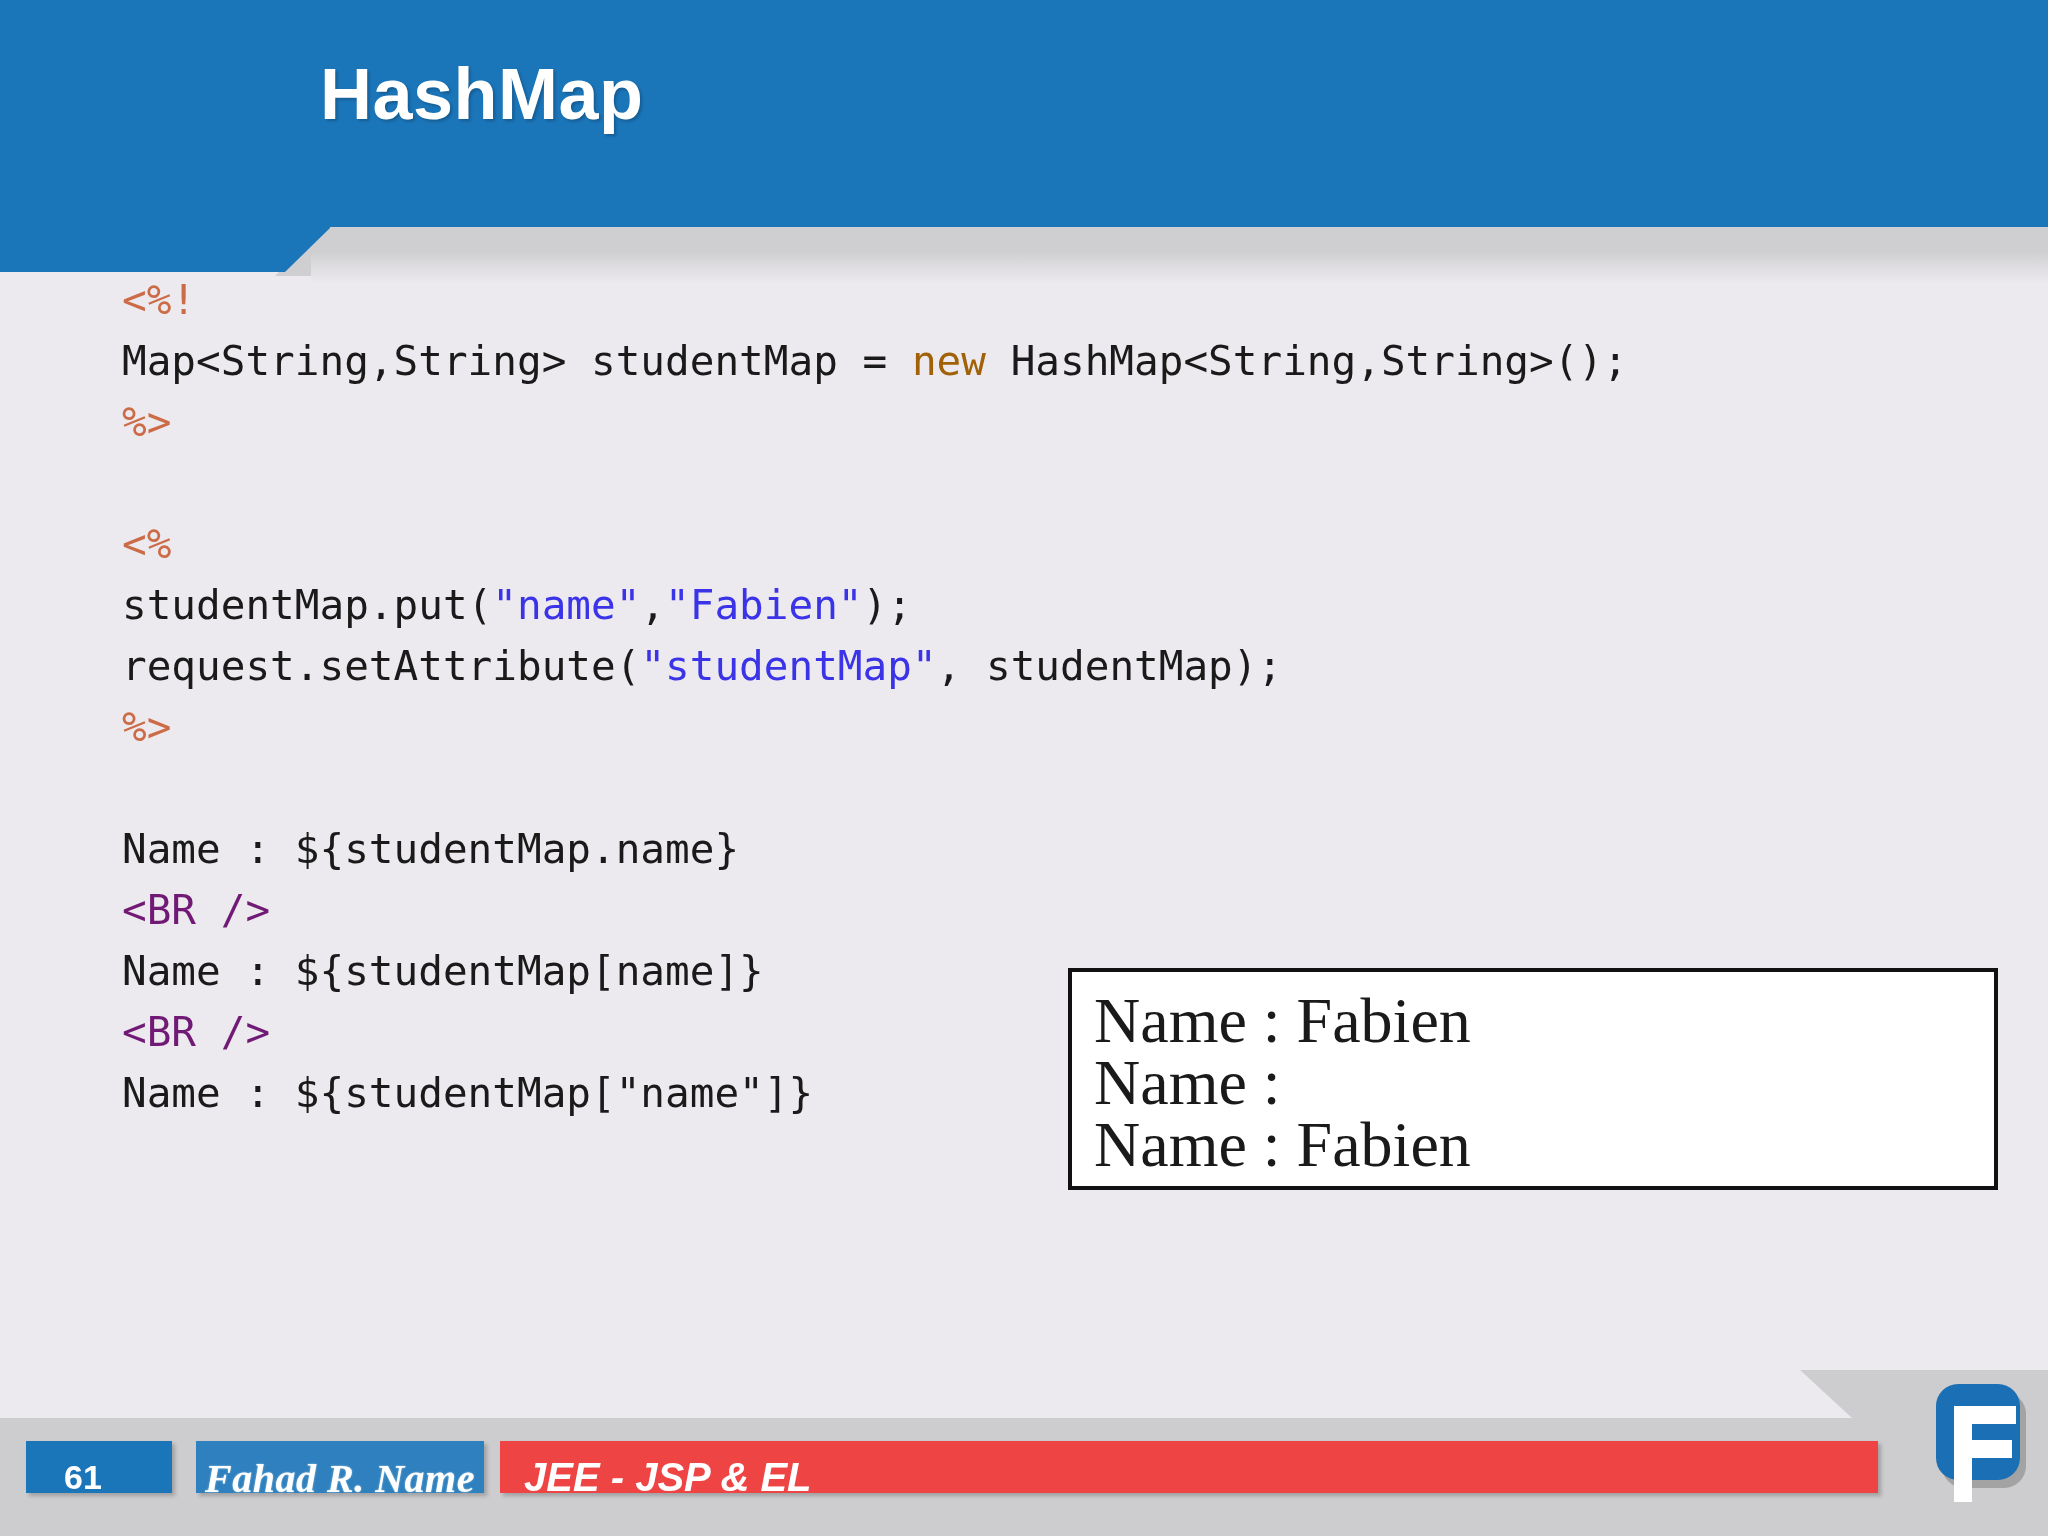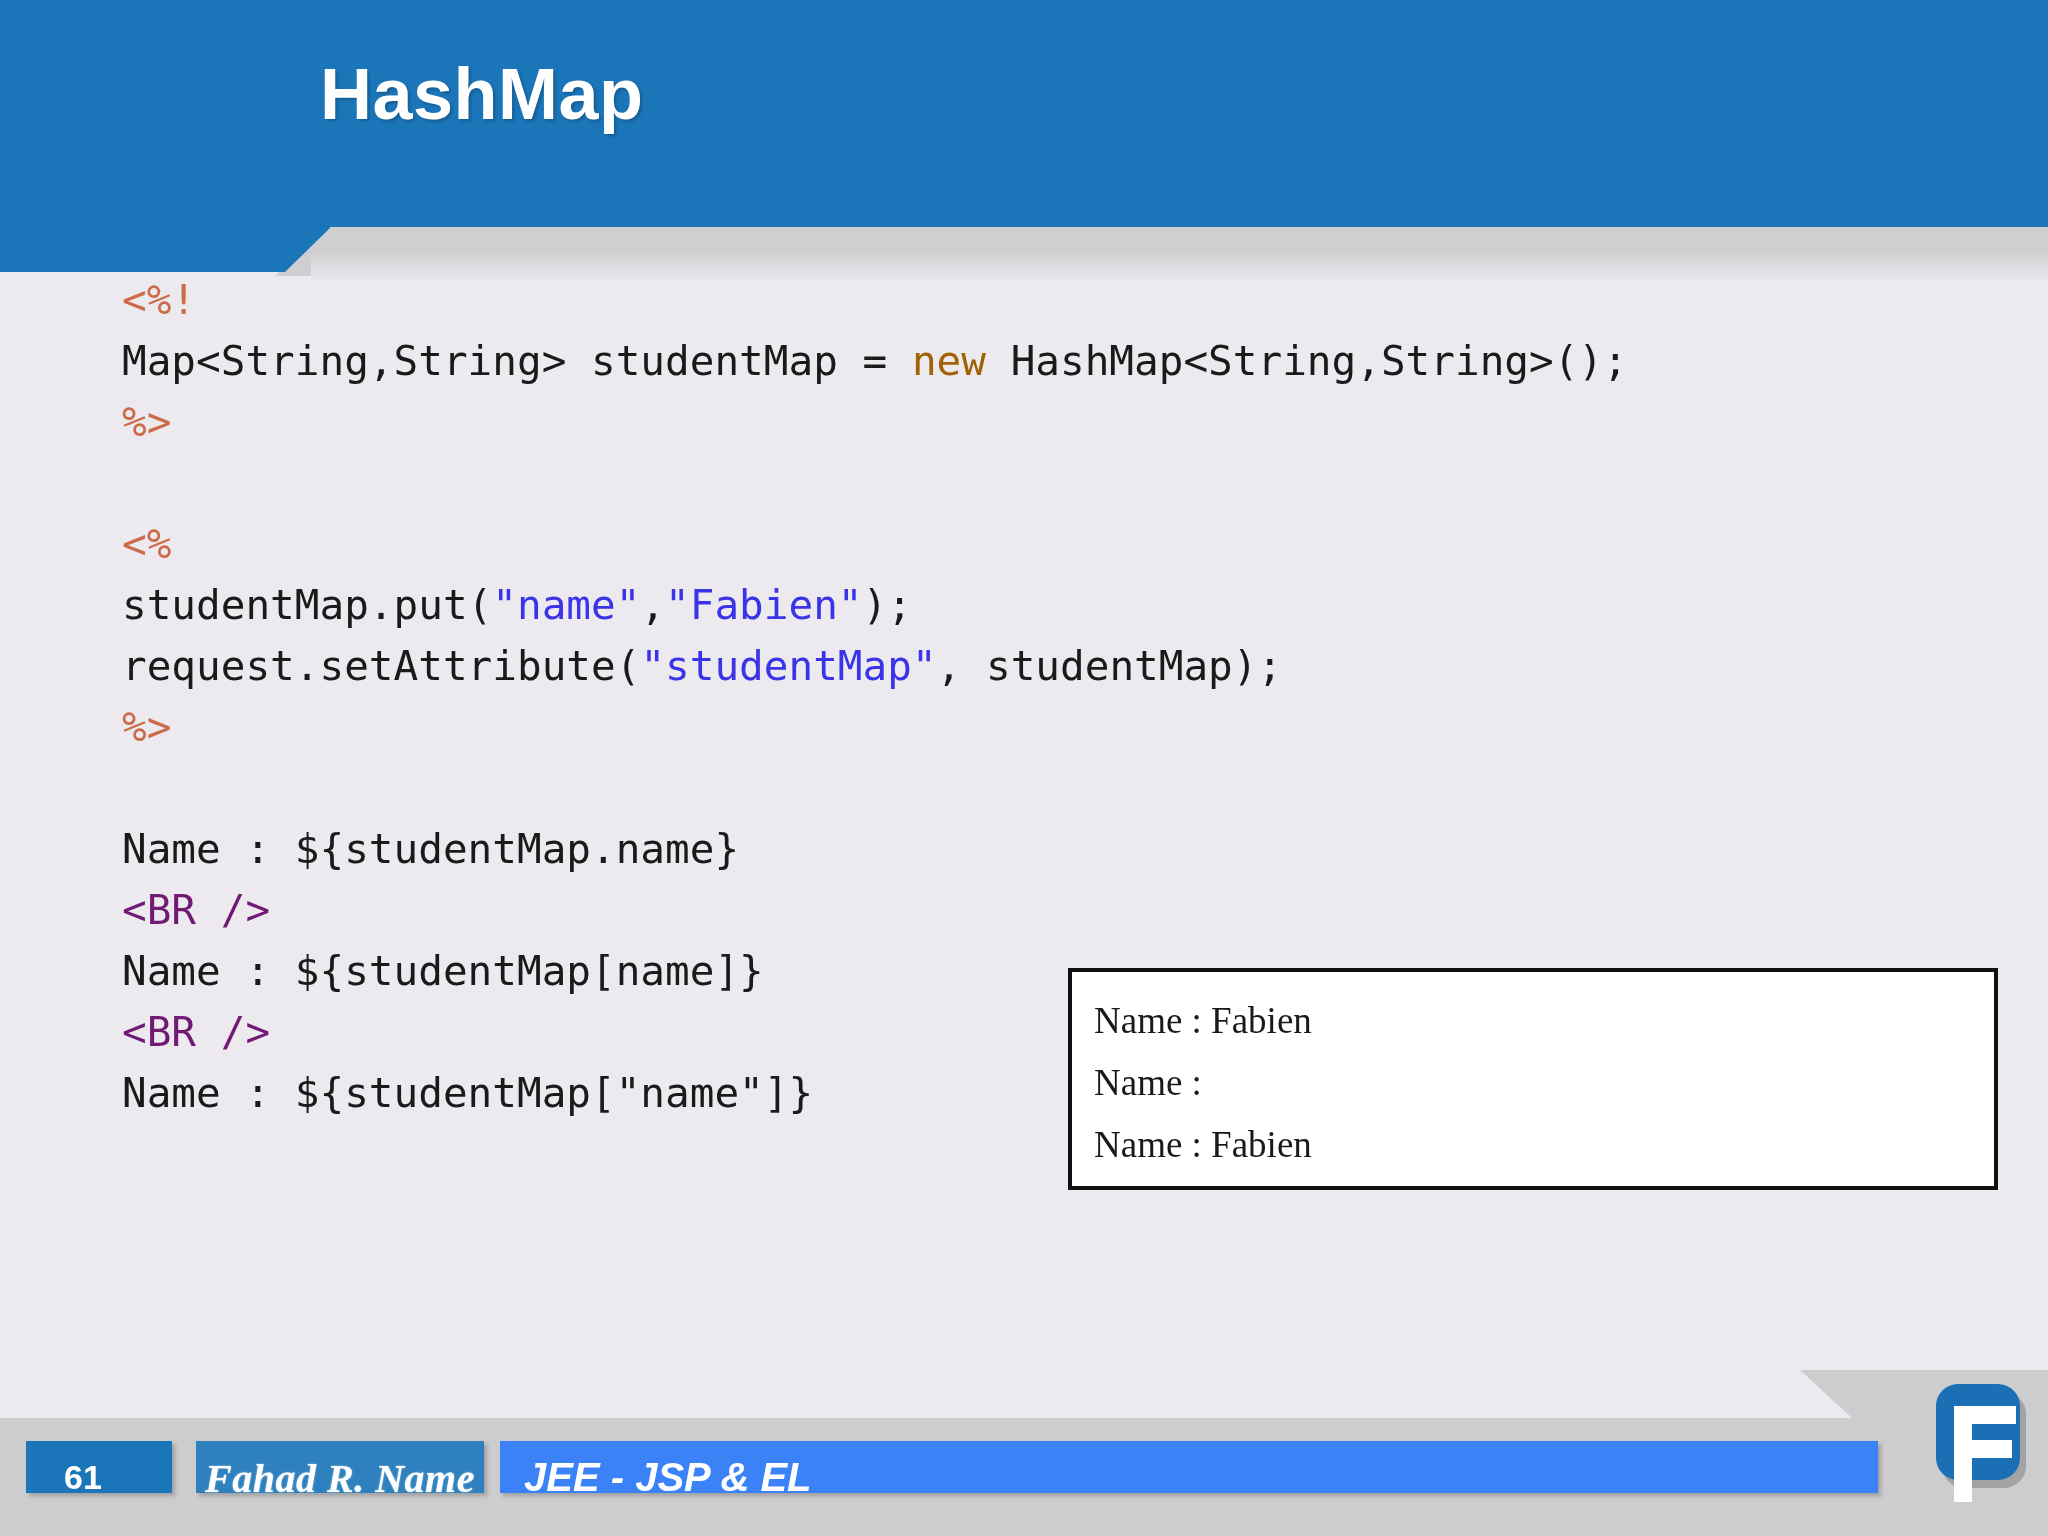--- a/index.html
+++ b/index.html
@@ -107,21 +107,21 @@
     height: 222px;
     background: #FFFFFF;
     border: 4px solid #111111;
     box-sizing: border-box;
   }
   .output-lines {
     position: absolute;
     left: 22px;
     top: 18px;
     font-family: "Liberation Serif", "DejaVu Serif", serif;
-    font-size: 37px;
+    font-size: 64px;
     line-height: 62px;
     color: #1A1A1A;
     white-space: pre;
   }
 
   
   .footer-wrap {
     position: absolute;
     left: 0;
     bottom: 0;
@@ -187,21 +187,21 @@
     font-size: 40px;
     font-weight: bold;
     line-height: 76px;
     text-align: center;
     letter-spacing: 0.5px;
     text-shadow: 0 0 2px rgba(255,255,255,0.6);
   }
   .chip-topic {
     left: 500px;
     width: 1378px;
-    background: #3b82f6;
+    background: #ef4444;
   }
   .chip-topic span {
     display: block;
     color: #FFFFFF;
     font-family: "Liberation Sans", sans-serif;
     font-style: italic;
     font-weight: bold;
     font-size: 40px;
     line-height: 72px;
     padding-left: 24px;

